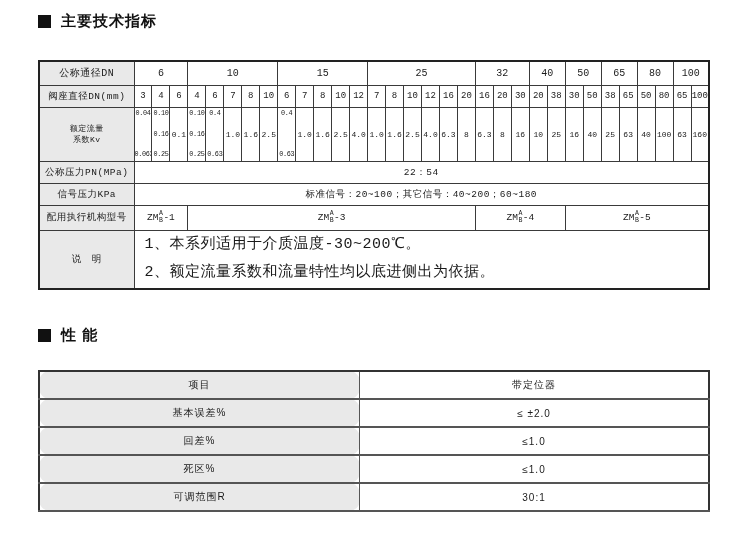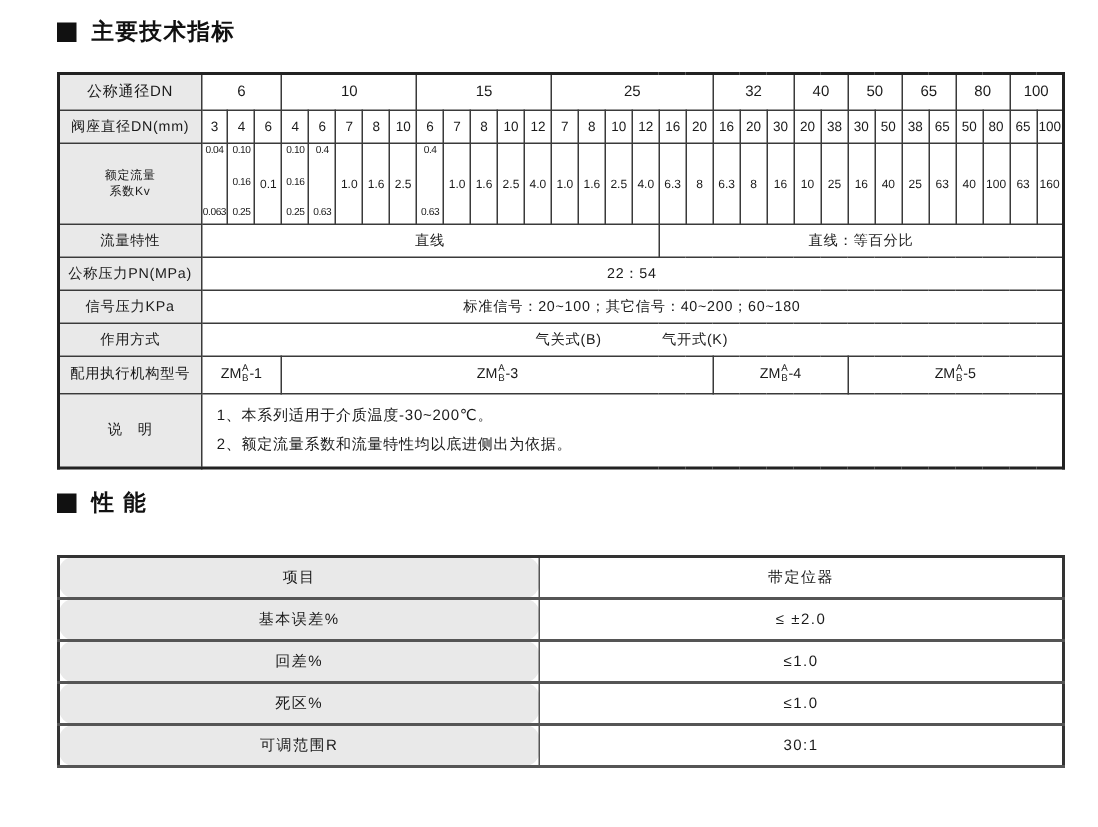--- a/index.html
+++ b/index.html
@@ -6,21 +6,21 @@
   .page{
     position:relative;width:732px;height:548px;background:#ffffff;
     font-family:"Liberation Sans","DejaVu Sans",sans-serif;color:#1a1a1a;
     overflow:hidden;
   }
   .section-title{
     position:absolute;left:38px;display:flex;align-items:center;gap:10px;
     font-size:15px;font-weight:bold;letter-spacing:1px;color:#111;
   }
   .section-title .sq{width:13px;height:13px;background:#111;display:inline-block;}
-  #spec-wrap{position:absolute;left:38px;top:48px;}
+  #spec-wrap{position:absolute;left:38px;top:60px;font-family:Liberation Mono, monospace;}
   #perf-wrap{position:absolute;left:38px;top:370px;}
   table{border-collapse:collapse;table-layout:fixed;background:#fff;}
   #spec-table{width:672px;border:2px solid #222;}
   #spec-table td{
     border:1px solid #3a3a3a;text-align:center;vertical-align:middle;
     padding:0;font-size:9px;overflow:hidden;
   }
   #spec-table td.lbl{
     background:#e9e9e9;font-size:9.5px;letter-spacing:0.5px;padding:0 2px;
   }
@@ -36,21 +36,21 @@
   .stack{
     display:flex;flex-direction:column;justify-content:space-between;
     height:48px;padding:2px 0;font-size:6.8px;letter-spacing:-0.3px;line-height:1;
   }
   .stack span{display:block;}
   .zm{font-size:9.5px;white-space:nowrap;}
   .ab{display:inline-flex;flex-direction:column;font-size:6.5px;line-height:1;vertical-align:middle;margin:0 0.5px;}
   .ab span{display:block;text-align:center;}
   .action-cell span{display:inline-block;margin:0 20px;}
   .notes-cell{text-align:left !important;padding-left:10px !important;}
-  .notes-cell div{line-height:1.9;font-size:10px;letter-spacing:0.5px;}
+  .notes-cell div{line-height:1.9;font-size:15px;letter-spacing:0.5px;}
   #perf-table{width:672px;border:2px solid #333;}
   #perf-table td{
     border:1px solid #555;border-bottom:2px solid #555;
     text-align:center;vertical-align:middle;font-size:10px;letter-spacing:1px;
     height:26px;padding:0;
   }
   #perf-table td.item{background:#e9e9e9;width:319px;border-radius:11px;}
 </style>
 </head>
 <body>
@@ -206,36 +206,27 @@
             <td>25</td>
             <td>16</td>
             <td>40</td>
             <td>25</td>
             <td>63</td>
             <td>40</td>
             <td>100</td>
             <td>63</td>
             <td>160</td>
           </tr>
-          <tr class="r-flow">
-            <td class="lbl">流量特性</td>
-            <td colspan="17">直线</td>
-            <td colspan="15">直线：等百分比</td>
-          </tr>
           <tr class="r-press">
             <td class="lbl">公称压力PN(MPa)</td>
             <td colspan="32">22：54</td>
           </tr>
           <tr class="r-signal">
             <td class="lbl">信号压力KPa</td>
             <td colspan="32">标准信号：20~100；其它信号：40~200；60~180</td>
-          </tr>
-          <tr class="r-action">
-            <td class="lbl">作用方式</td>
-            <td colspan="32" class="action-cell"><span>气关式(B)</span><span>气开式(K)</span></td>
           </tr>
           <tr class="r-act">
             <td class="lbl">配用执行机构型号</td>
             <td colspan="3"><span class="zm">ZM<span class="ab">
                   <span>A</span>
                   <span>B</span>
                 </span>-1</span></td>
             <td colspan="16"><span class="zm">ZM<span class="ab">
                   <span>A</span>
                   <span>B</span>

